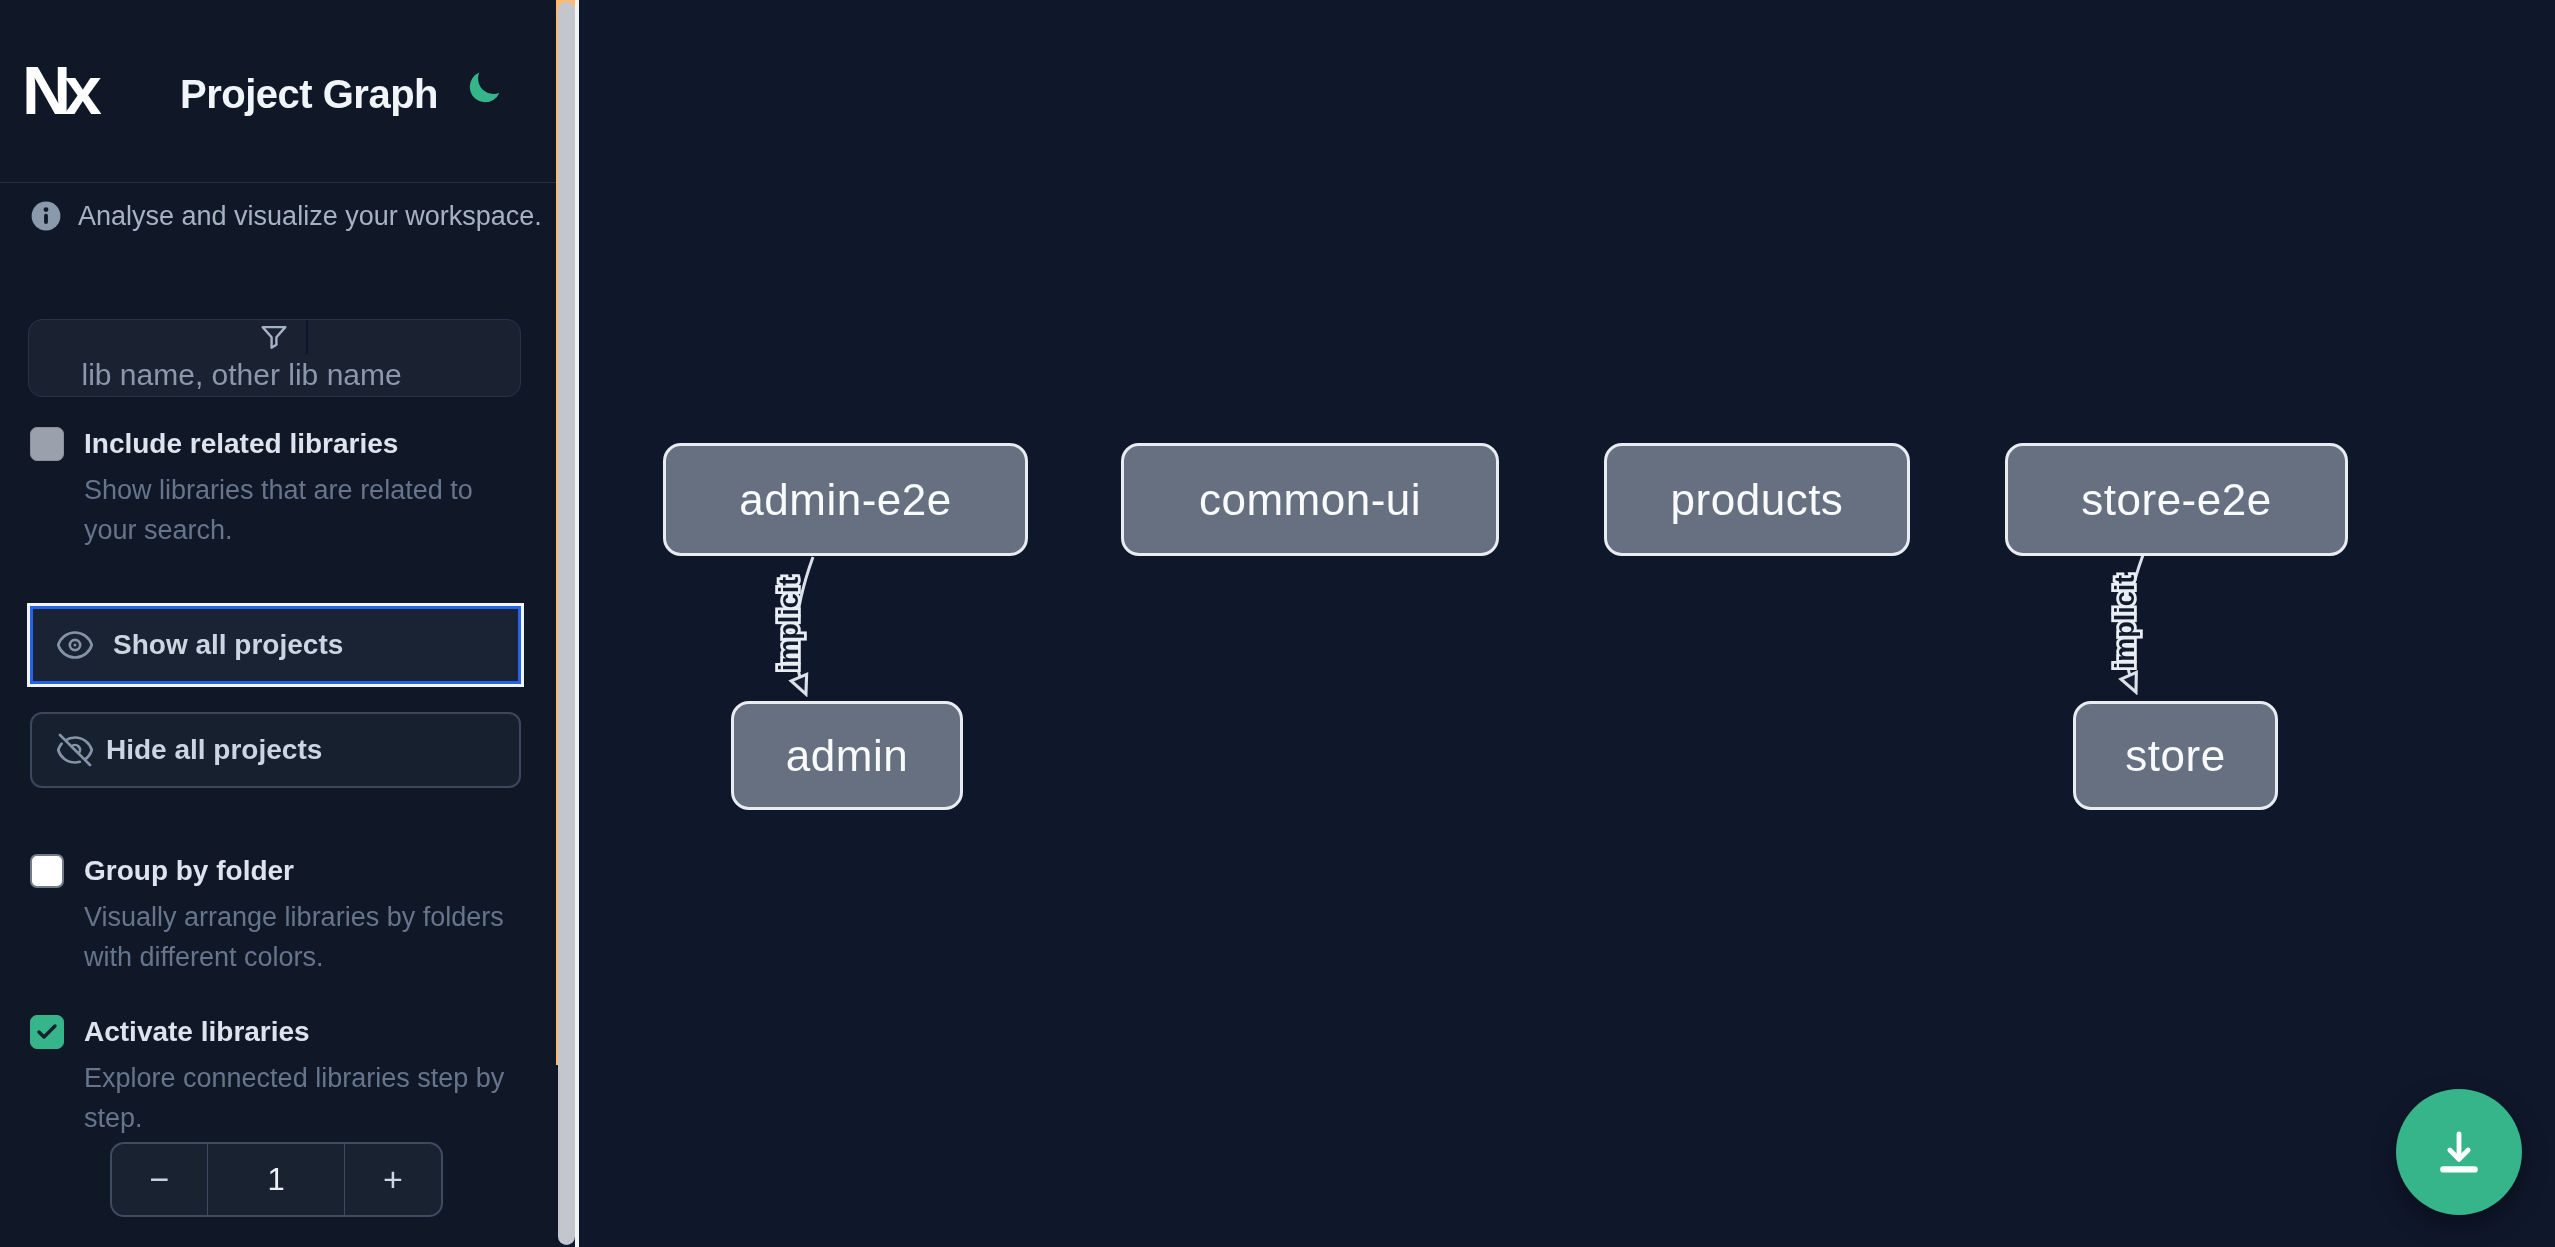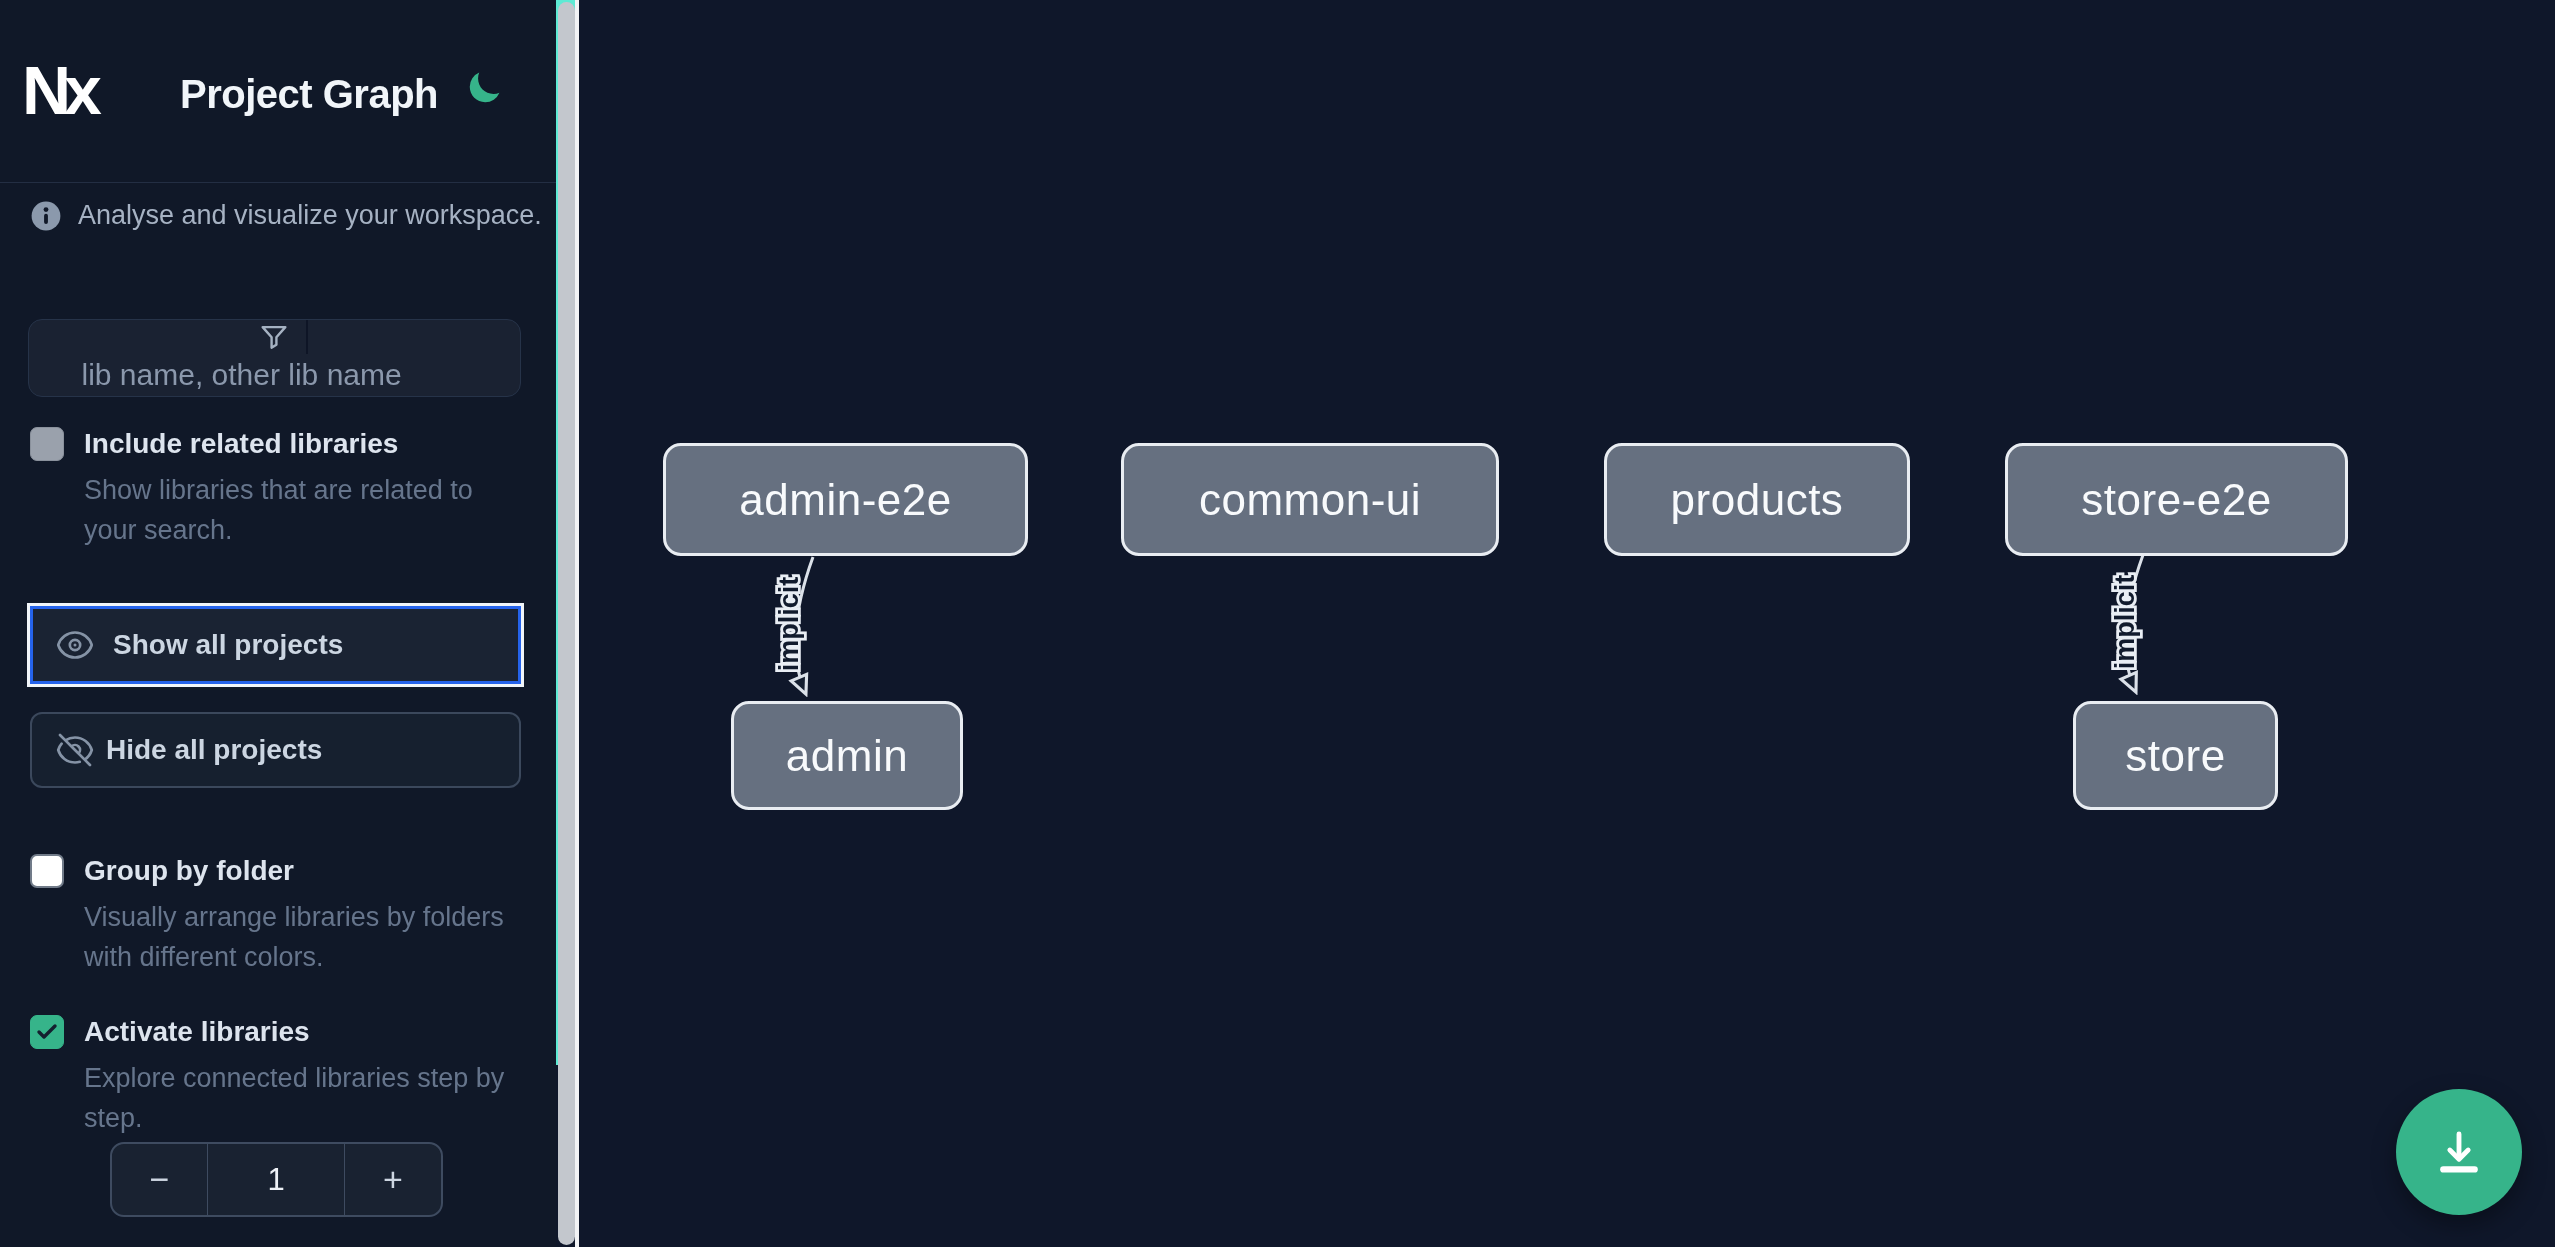--- a/index.html
+++ b/index.html
@@ -1,29 +1,29 @@
 <!DOCTYPE html>
 <html><head>
 <meta charset="utf-8">
 <style>
   * { margin:0; padding:0; box-sizing:border-box; }
   html,body { width:2555px; height:1247px; background:#0f172a; overflow:hidden;
               font-family:"Liberation Sans", sans-serif; }
-  .root { position:relative; width:2555px; height:1065px; background:#5eead4; }
+  .root { position:relative; width:2555px; height:1065px; background:#fdba74; }
 
   
   .sidebar { position:absolute; left:0; top:0; width:556px; height:1247px; background:#101828; }
 
   .header { position:absolute; left:0; top:0; width:556px; height:183px; border-bottom:1px solid #232e43; }
   .logo { position:absolute; left:26px; top:52px; width:90px; height:78px; }
   .app-title { position:absolute; left:180px; top:72px; font-size:40px; font-weight:700; color:#f1f5f9; letter-spacing:-0.5px; }
   .moon-btn { position:absolute; left:460px; top:64px; width:48px; height:48px; background:none; border:none; cursor:pointer; display:flex; align-items:center; justify-content:center; }
   .moon-btn svg { width:38px; height:38px; }
 
-  .info-row { position:absolute; left:30px; top:200px; display:flex; align-items:flex-start; gap:16px; }
+  .info-row { position:absolute; left:30px; top:200px; display:flex; align-items:center; gap:16px; }
   .info-row svg { width:32px; height:32px; flex:none; }
   .info-text { font-size:27px; color:#a6b2c3; }
 
   .search-box { position:absolute; left:28px; top:319px; width:493px; height:78px; background:#1a2232; border:1px solid #263349; border-radius:14px; display:flex; align-items:center; overflow:hidden;flex-direction:column; }
   .search-icon-cell { width:66px; flex:none; display:flex; align-items:center; justify-content:center; border-right:2px solid #0e1526; }
   .search-icon-cell svg { width:34px; height:34px; }
   .search-input { flex:1; background:transparent; border:none; outline:none; padding:0 18px; font-size:30px; color:#e2e8f0; font-family:"Liberation Sans", sans-serif; }
   .search-input::placeholder { color:#8b98ac; }
 
   .toggle { position:absolute; left:30px; display:flex; align-items:flex-start; }

